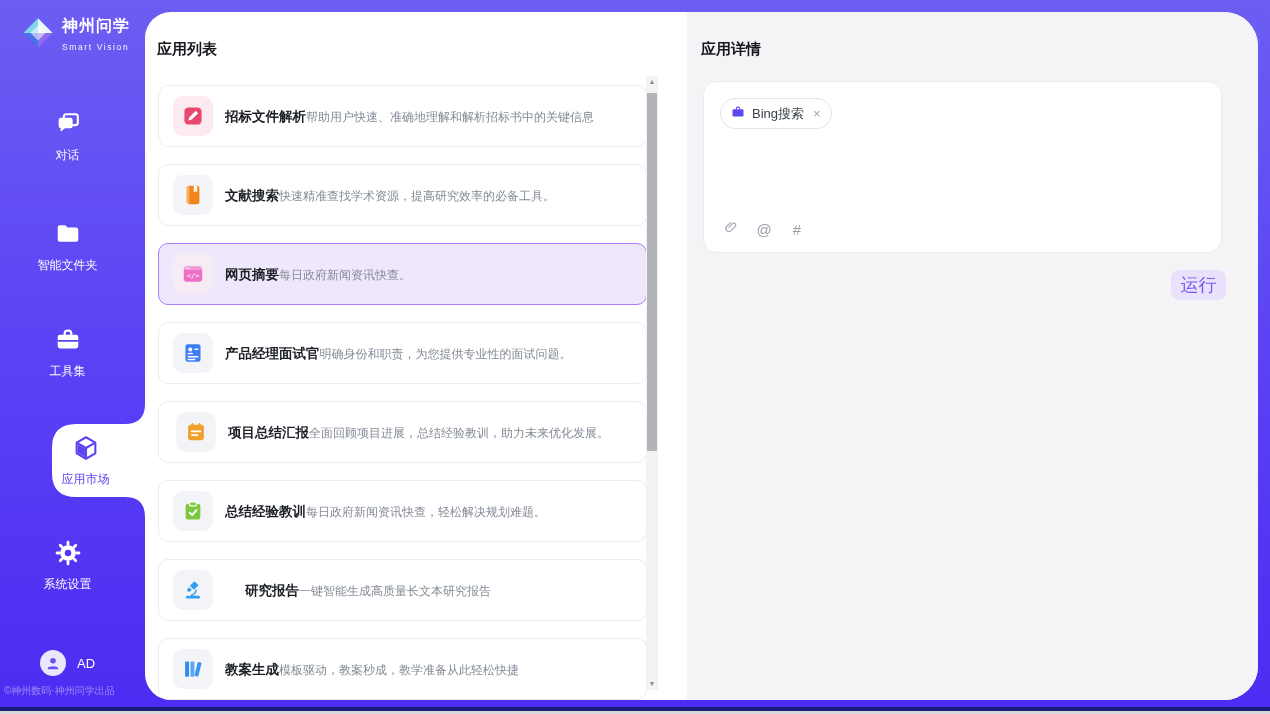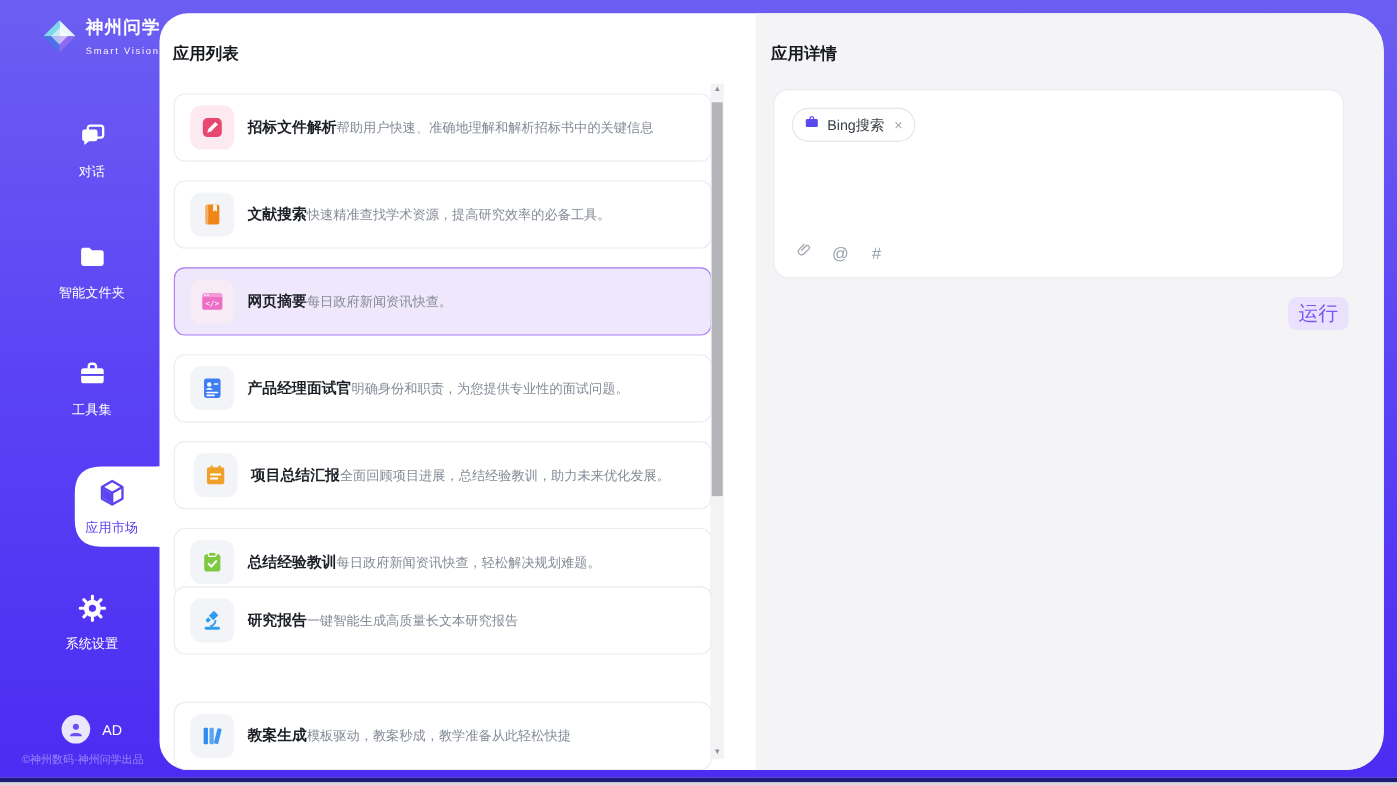--- a/index.html
+++ b/index.html
@@ -6,21 +6,21 @@
   html,body { width:1270px; height:714px; overflow:hidden;
     font-family:"Liberation Sans","DejaVu Sans",sans-serif; }
   .canvas { position:relative; width:1270px; height:714px; background:#d8d8de; }
 
   
   .purple-bg { position:absolute; left:0; top:0; width:1270px; height:707px;
     background:linear-gradient(180deg,#6c5ef2 0%,#5b43f5 48%,#4c2cf2 100%); }
   .bottom-bar { position:absolute; left:0; top:707px; width:1270px; height:4px; background:#1d1b7a; }
 
   
-  .sidebar { position:absolute; left:0; top:0; width:145px; height:595px;margin-left:16px; }
+  .sidebar { position:absolute; left:0; top:0; width:145px; height:595px; }
   .logo { position:absolute; left:21px; top:16px; width:120px; display:flex; }
   .logo svg { display:block; }
   .brand-txt { margin-left:7px; color:#fff; }
   .brand-name { font-size:16px; font-weight:bold; letter-spacing:1px; line-height:20px; }
   .brand-sub { font-size:8.5px; letter-spacing:1.6px; opacity:.95; }
 
   .nav-item { position:absolute; left:0; width:135px; text-align:center; color:#fff; cursor:pointer; }
   .nav-item .nav-label { display:block; margin-top:5px; font-size:12px; }
   .nav-item.u .nav-label { }
   .nav-0 { top:110px; } .nav-1 { top:220px; } .nav-2 { top:326px; }
@@ -212,21 +212,21 @@
         <div class="card" style="top: 395px;">
           <span class="icon-box" style="background: rgb(243, 244, 247);">
             <svg width="22" height="22" viewBox="0 0 24 24">
               <rect x="4" y="4.2" width="16" height="17.2" rx="2.8" fill="#7ec842"></rect>
               <rect x="8.2" y="2.2" width="7.6" height="4.2" rx="1.5" fill="#7ec842" stroke="#fff" stroke-width="1.3"></rect>
               <path d="M8.4 13.8l2.7 2.7 4.7-5.4" fill="none" stroke="#fff" stroke-width="2" stroke-linecap="round" stroke-linejoin="round"></path>
             </svg>
           </span>
           <span class="card-texts"><span class="card-title">总结经验教训</span><span class="card-desc">每日政府新闻资讯快查，轻松解决规划难题。</span></span>
         </div>
-        <div class="card" style="top: 448px;">
+        <div class="card" style="top: 474px; gap: 20px;">
           <span class="icon-box" style="background: rgb(243, 244, 247);">
             <svg width="22" height="22" viewBox="0 0 24 24">
               <path d="M13.6 2.4l4.4 4.4-5 5-4.4-4.4z" fill="#2f9df0"></path>
               <path d="M8 9l2.6 2.6-1.7 1.7a1.84 1.84 0 11-2.6-2.6z" fill="#2f9df0"></path>
               <path d="M15.2 11.6a6 6 0 01-5.4 6.2" fill="none" stroke="#2f9df0" stroke-width="1.8"></path>
               <rect x="4.4" y="18.4" width="15.2" height="2.8" rx="1.4" fill="#2f9df0"></rect>
             </svg>
           </span>
           <span class="card-texts"><span class="card-title">研究报告</span><span class="card-desc">一键智能生成高质量长文本研究报告</span></span>
         </div>

